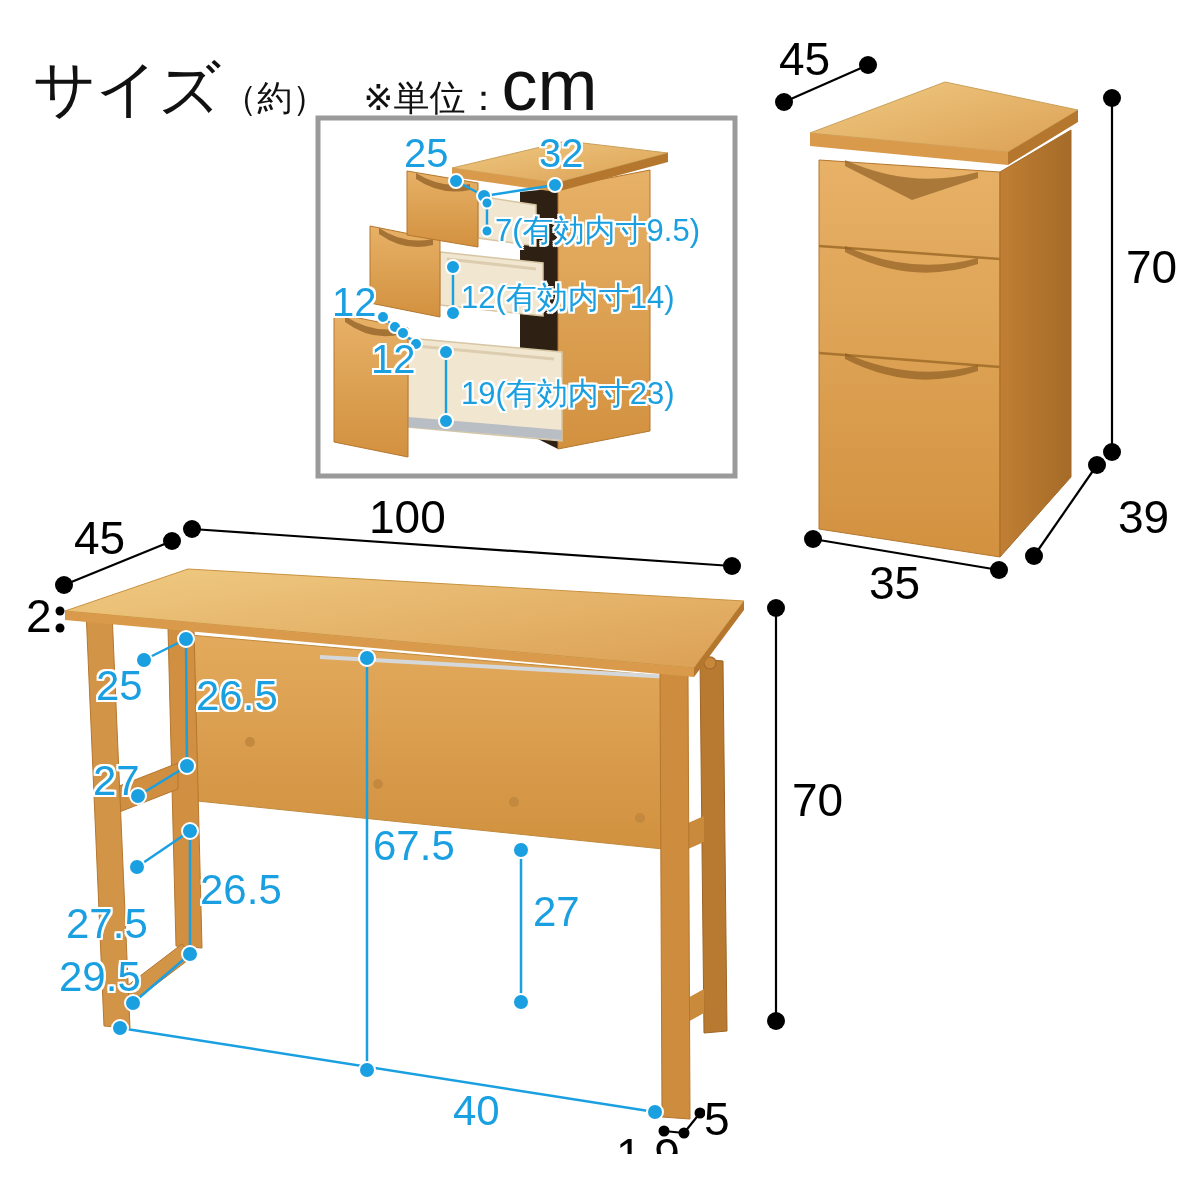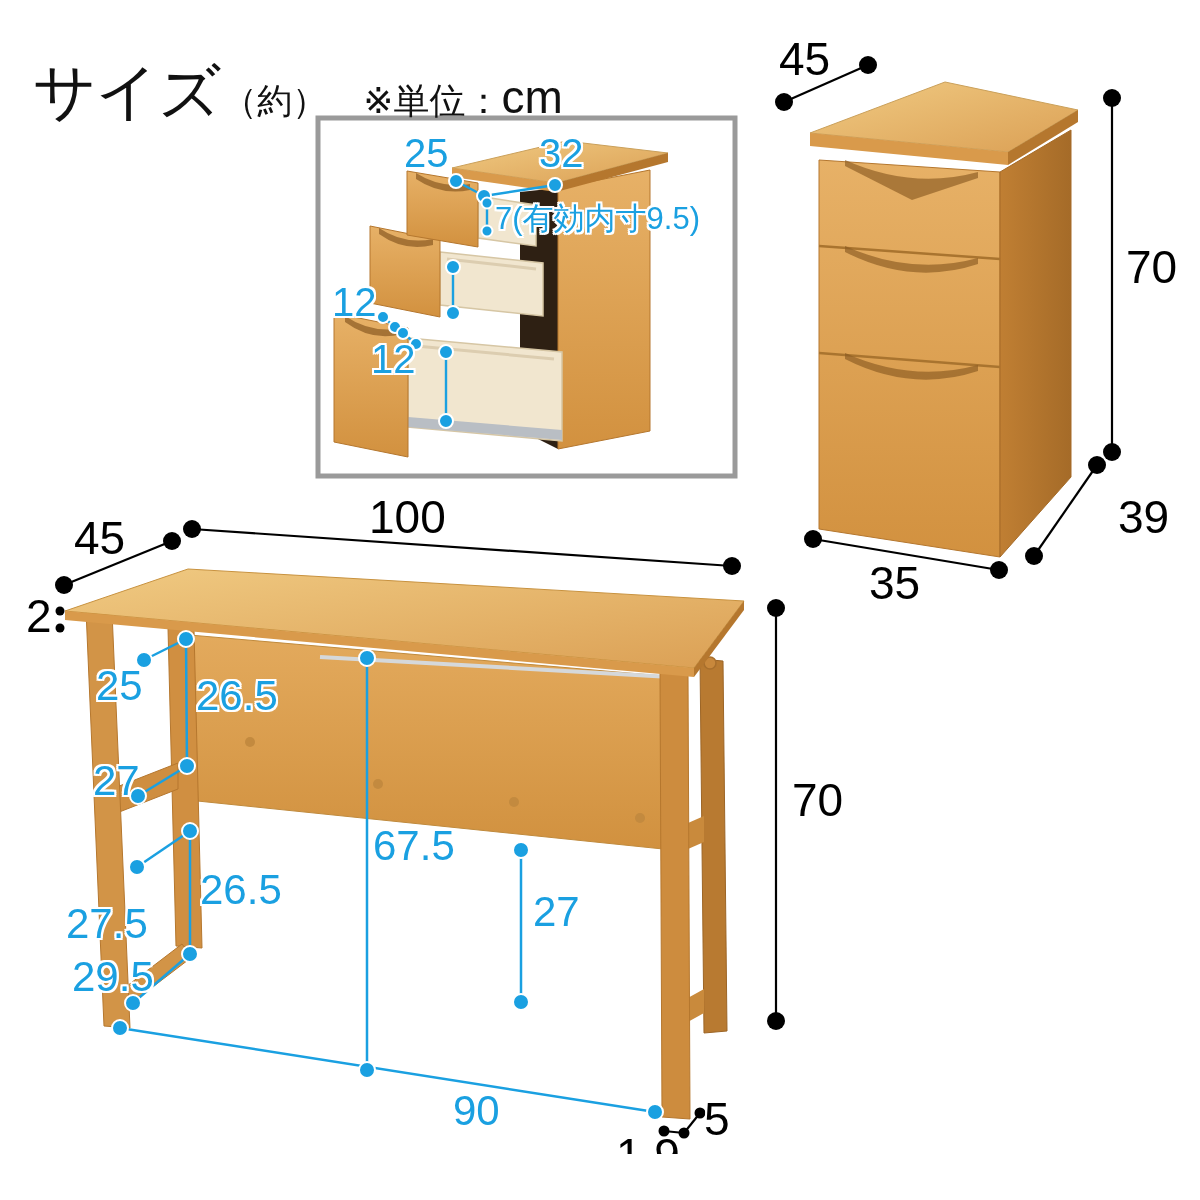--- a/index.html
+++ b/index.html
@@ -6,26 +6,26 @@
   #stage{position:relative;width:1200px;height:1154px;background:#fff;overflow:hidden;
          font-family:"Liberation Sans","DejaVu Sans",sans-serif;}
   #art{position:absolute;left:0;top:0;}
   .lbl{position:absolute;white-space:nowrap;transform:translateY(-52%);line-height:1;}
   .blue{color:#1aa0e1;font-size:42px;font-weight:500;
         text-shadow:2px 0 0 #fff,-2px 0 0 #fff,0 2px 0 #fff,0 -2px 0 #fff,
                     2px 2px 0 #fff,-2px 2px 0 #fff,2px -2px 0 #fff,-2px -2px 0 #fff;text-align:center;}
   .black{color:#000;font-size:46px;font-weight:400;
         text-shadow:2px 0 0 #fff,-2px 0 0 #fff,0 2px 0 #fff,0 -2px 0 #fff;}
   .inum{font-size:40px;}
-  .istr{font-size:31px;}
+  .istr{font-size:31px;margin-top:12px;}
   #titlebar{position:absolute;left:33px;top:44px;display:flex;align-items:baseline;color:#111;}
   #titlebar .t-main{font-size:62px;letter-spacing:-1px;}
   #titlebar .t-approx{font-size:35px;margin-left:2px;}
   #titlebar .t-unitp{font-size:36px;margin-left:36px;}
-  #titlebar .t-cm{font-size:46px;margin-top:26px;}
+  #titlebar .t-cm{font-size:72px;}
 </style>
 </head>
 <body>
 
 <div id="stage">
 
   <svg id="art" width="1200" height="1200" viewBox="0 0 1200 1200">
     <defs>
       <linearGradient id="gTop" x1="0" y1="0" x2="1" y2="1">
         <stop offset="0" stop-color="#f0ca82"></stop>
@@ -209,38 +209,40 @@
   <div id="titlebar">
     <span class="t-main">サイズ</span>
     <span class="t-approx">（約）</span>
     <span class="t-unitp">※単位：</span>
     <span class="t-cm">cm</span>
   </div>
 
   <div class="lbl blue inum" style="left:404px;top:154px">25</div>
   <div class="lbl blue inum" style="left:539px;top:154px">32</div>
   <div class="lbl blue istr" style="left:495px;top:219px">7(有効内寸9.5)</div>
+  <div class="lbl blue istr" style="left:461px;top:286px">12(有効内寸14)</div>
   <div class="lbl blue inum" style="left:332px;top:303px">12</div>
   <div class="lbl blue inum" style="left:371px;top:360px">12</div>
+  <div class="lbl blue istr" style="left:461px;top:382px">19(有効内寸23)</div>
 
   <div class="lbl black" style="left:779px;top:60px">45</div>
   <div class="lbl black" style="left:1126px;top:268px">70</div>
   <div class="lbl black" style="left:1118px;top:518px">39</div>
   <div class="lbl black" style="left:869px;top:584px">35</div>
 
   <div class="lbl black" style="left:74px;top:539px">45</div>
   <div class="lbl black" style="left:369px;top:518px">100</div>
   <div class="lbl black" style="left:26px;top:617px">2</div>
   <div class="lbl black" style="left:792px;top:801px">70</div>
   <div class="lbl black" style="left:616px;top:1156px">1.9</div>
   <div class="lbl black" style="left:704px;top:1120px">5</div>
 
   <div class="lbl blue" style="left:96px;top:687px">25</div>
   <div class="lbl blue" style="left:196px;top:697px">26.5</div>
   <div class="lbl blue" style="left:93px;top:782px">27</div>
   <div class="lbl blue" style="left:66px;top:925px">27.5</div>
   <div class="lbl blue" style="left:200px;top:891px">26.5</div>
-  <div class="lbl blue" style="left:72px;top:978px">29.5</div>
+  <div class="lbl blue" style="left:59px;top:978px">29.5</div>
   <div class="lbl blue" style="left:373px;top:847px">67.5</div>
   <div class="lbl blue" style="left:533px;top:913px">27</div>
-  <div class="lbl blue" style="left:453px;top:1112px">90</div>
+  <div class="lbl blue" style="left:453px;top:1112px">40</div>
 
 </div>
 
 </body></html>

